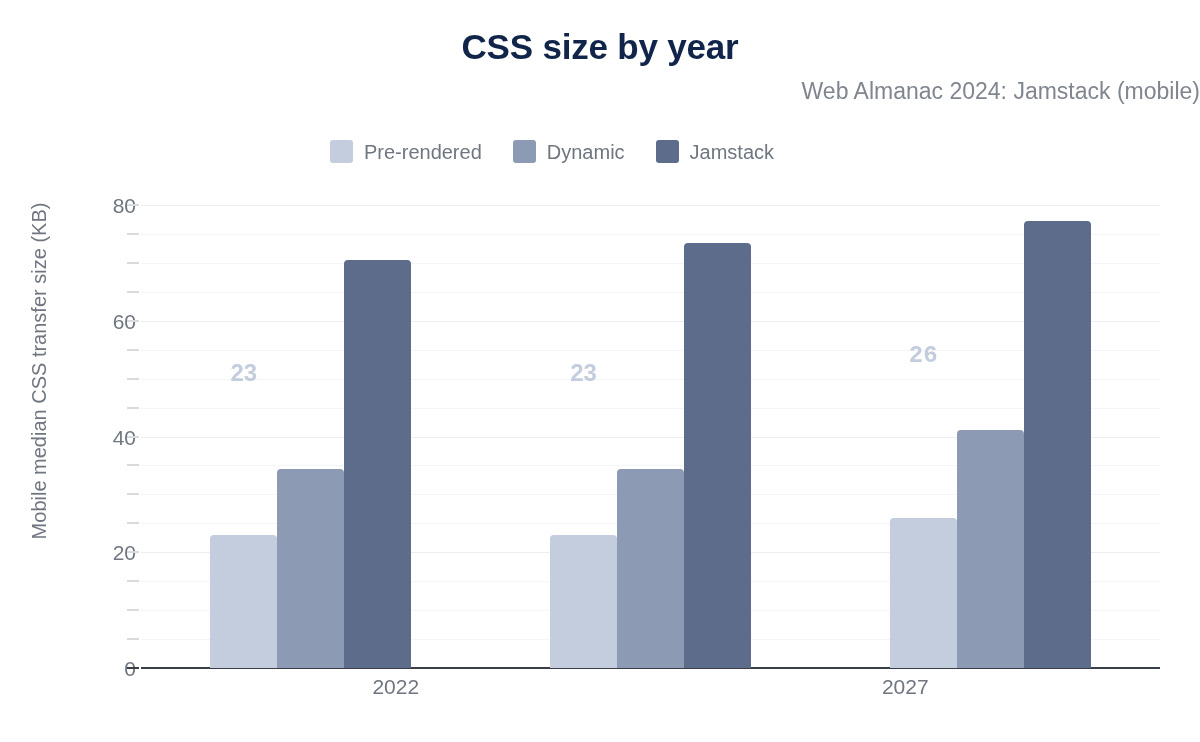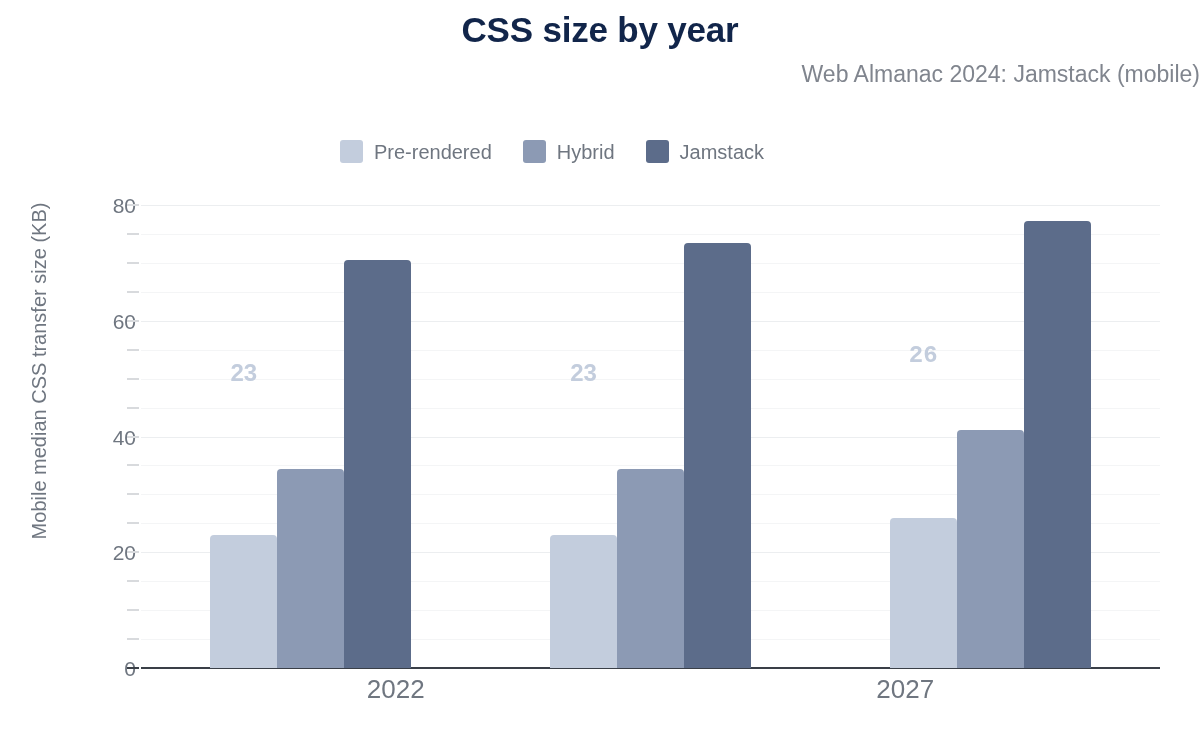--- a/index.html
+++ b/index.html
@@ -21,21 +21,21 @@
     box-sizing: border-box;
   }
 
   
   .header {
     position: absolute;
     top: 0;
     left: 0;
     width: 1200px;
     text-align: center;
-    padding-top: 11px;
+    padding-top: 28px;
   }
   .chart-title {
     font-size: 35px;
     font-weight: bold;
     color: #11254a;
     letter-spacing: -0.2px;
     line-height: 1.1;
     margin: 0;
   }
   .chart-subtitle {
@@ -193,21 +193,21 @@
   .xlabels {
     position: absolute;
     left: 141px;
     top: 676px;
     width: 1019px;
     display: flex;
   }
   .xlabel {
     flex: 1 1 0;
     text-align: center;
-    font-size: 26px;
+    font-size: 21px;
     color: #6f7680;
     line-height: 1;
   }
 </style>
 </head>
 <body>
 
 <div class="figure">
 
   <div class="header">
@@ -215,21 +215,21 @@
     <div class="chart-subtitle">Web Almanac 2024: Jamstack (mobile)</div>
   </div>
 
   <div class="legend">
     <div class="legend-item">
       <span class="legend-swatch" style="background:#c3cddd"></span>
       <span class="legend-label">Pre-rendered</span>
     </div>
     <div class="legend-item">
       <span class="legend-swatch" style="background:#8c9ab4"></span>
-      <span class="legend-label">Hybrid</span>
+      <span class="legend-label">Dynamic</span>
     </div>
     <div class="legend-item">
       <span class="legend-swatch" style="background:#5c6c8a"></span>
       <span class="legend-label">Jamstack</span>
     </div>
   </div>
 
   <div class="y-axis-title">
     <span>Mobile median CSS transfer size (KB)</span>
   </div>

